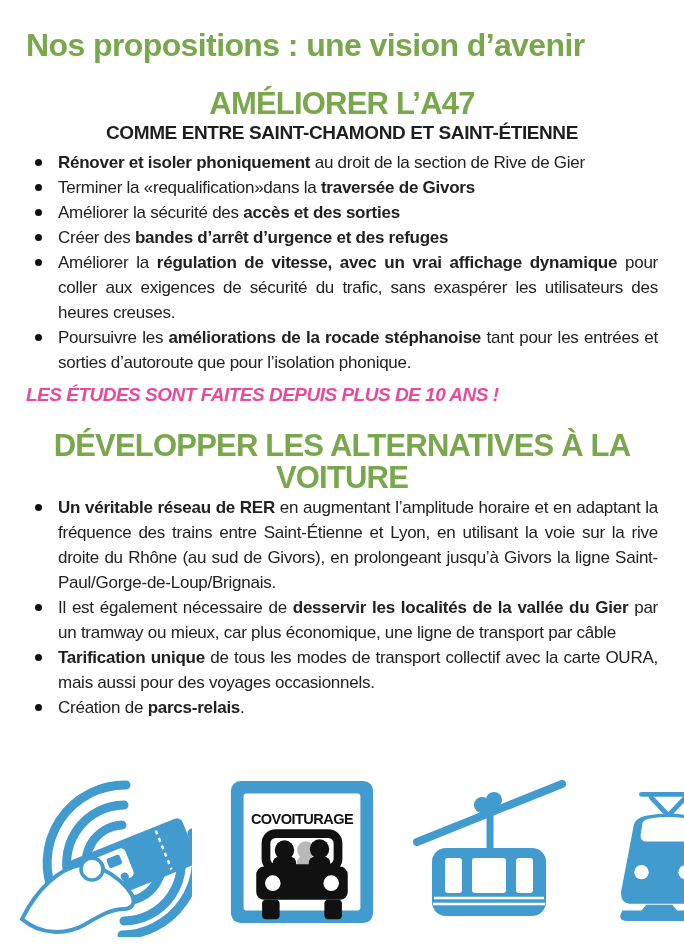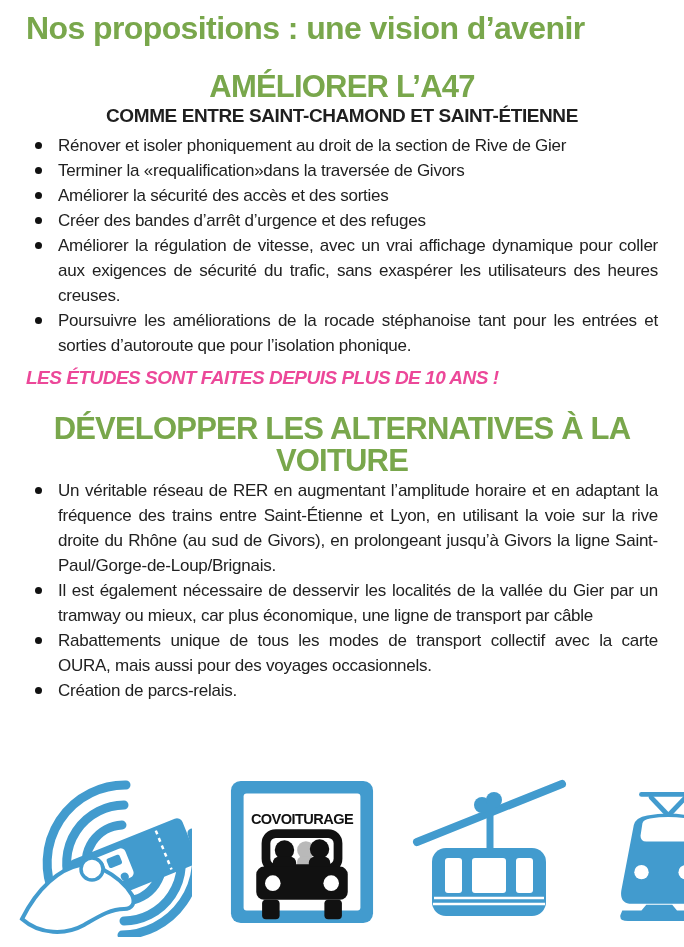--- a/index.html
+++ b/index.html
@@ -1,20 +1,20 @@
 <!DOCTYPE html>
 <html lang="fr" style="--green: #79a74c; --blue: #429bce; --ink: #1f1f1f;"><head>
 <meta charset="utf-8">
 <style>
   html,body{margin:0;padding:0;background:#ffffff;}
   .page{
     position:relative;width:684px;height:947px;background:#fff;overflow:hidden;
     font-family:"Liberation Sans",sans-serif;color:var(--ink,#1f1f1f);
   }
-  .content{padding:11px 26px 0 26px;}
+  .content{padding:28px 26px 0 26px;}
   .main-title{
     margin:0 0 24px 0;font-size:32px;font-weight:700;letter-spacing:-0.6px;
     color:var(--green,#79a74c);line-height:1.12;white-space:nowrap;
   }
   .section{margin:0;}
   .section + .section{margin-top:24px;}
   .section-head{
     margin:0;text-align:center;color:var(--green,#79a74c);
     font-size:31px;font-weight:700;letter-spacing:-0.8px;line-height:1.06;
   }
@@ -24,21 +24,21 @@
   }
   ul.bullets{list-style:none;margin:0;padding:0;}
   ul.bullets li{
     position:relative;padding-left:32px;font-size:17px;line-height:25px;
     letter-spacing:-0.25px;text-align:justify;color:#212121;
   }
   ul.bullets li::before{
     content:"";position:absolute;left:9px;top:9px;width:7px;height:7px;
     border-radius:50%;background:#111;
   }
-  ul.bullets .b{font-weight:400;}
+  ul.bullets .b{font-weight:700;}
   .note{
     margin:9px 0 0 0;font-size:19px;font-weight:700;font-style:italic;
     letter-spacing:-0.5px;color:#ec4899;
   }
   .icons-row{
     position:absolute;top:768px;left:0;width:684px;height:172px;
     display:flex;justify-content:space-between;align-items:center;padding:0 14px;
     box-sizing:border-box;
     gap:37px;
   }
@@ -70,21 +70,21 @@
           <li><span>Poursuivre les </span><span class="b">améliorations de la rocade stéphanoise</span><span> tant pour les entrées et sorties d’autoroute que pour l’isolation phonique.</span></li>
         </ul>
       <p class="note">LES ÉTUDES SONT FAITES DEPUIS PLUS DE 10 ANS !</p>
     </div>
 
     <div class="section">
       <h2 class="section-head">DÉVELOPPER LES ALTERNATIVES À LA VOITURE</h2>
       <ul class="bullets">
           <li><span class="b">Un véritable réseau de RER</span><span> en augmentant l’amplitude horaire et en adaptant la fréquence des trains entre Saint-Étienne et Lyon, en utilisant la voie sur la rive droite du Rhône (au sud de Givors), en prolongeant jusqu’à Givors la ligne Saint-Paul/Gorge-de-Loup/Brignais.</span></li>
           <li><span>Il est également nécessaire de </span><span class="b">desservir les localités de la vallée du Gier</span><span> par un tramway ou mieux, car plus économique, une ligne de transport par câble</span></li>
-          <li><span class="b">Rabattements unique</span><span> de tous les modes de transport collectif avec la carte OURA, mais aussi pour des voyages occasionnels.</span></li>
+          <li><span class="b">Tarification unique</span><span> de tous les modes de transport collectif avec la carte OURA, mais aussi pour des voyages occasionnels.</span></li>
           <li><span>Création de </span><span class="b">parcs-relais</span><span>.</span></li>
         </ul>
     </div>
   </div>
 
   <div class="icons-row">
 
     <div class="icon-box">
       <svg width="178" height="170" viewBox="0 0 178 170" aria-hidden="true">
         <g class="ic-stroke" stroke-width="9" stroke-linecap="round" fill="none">

